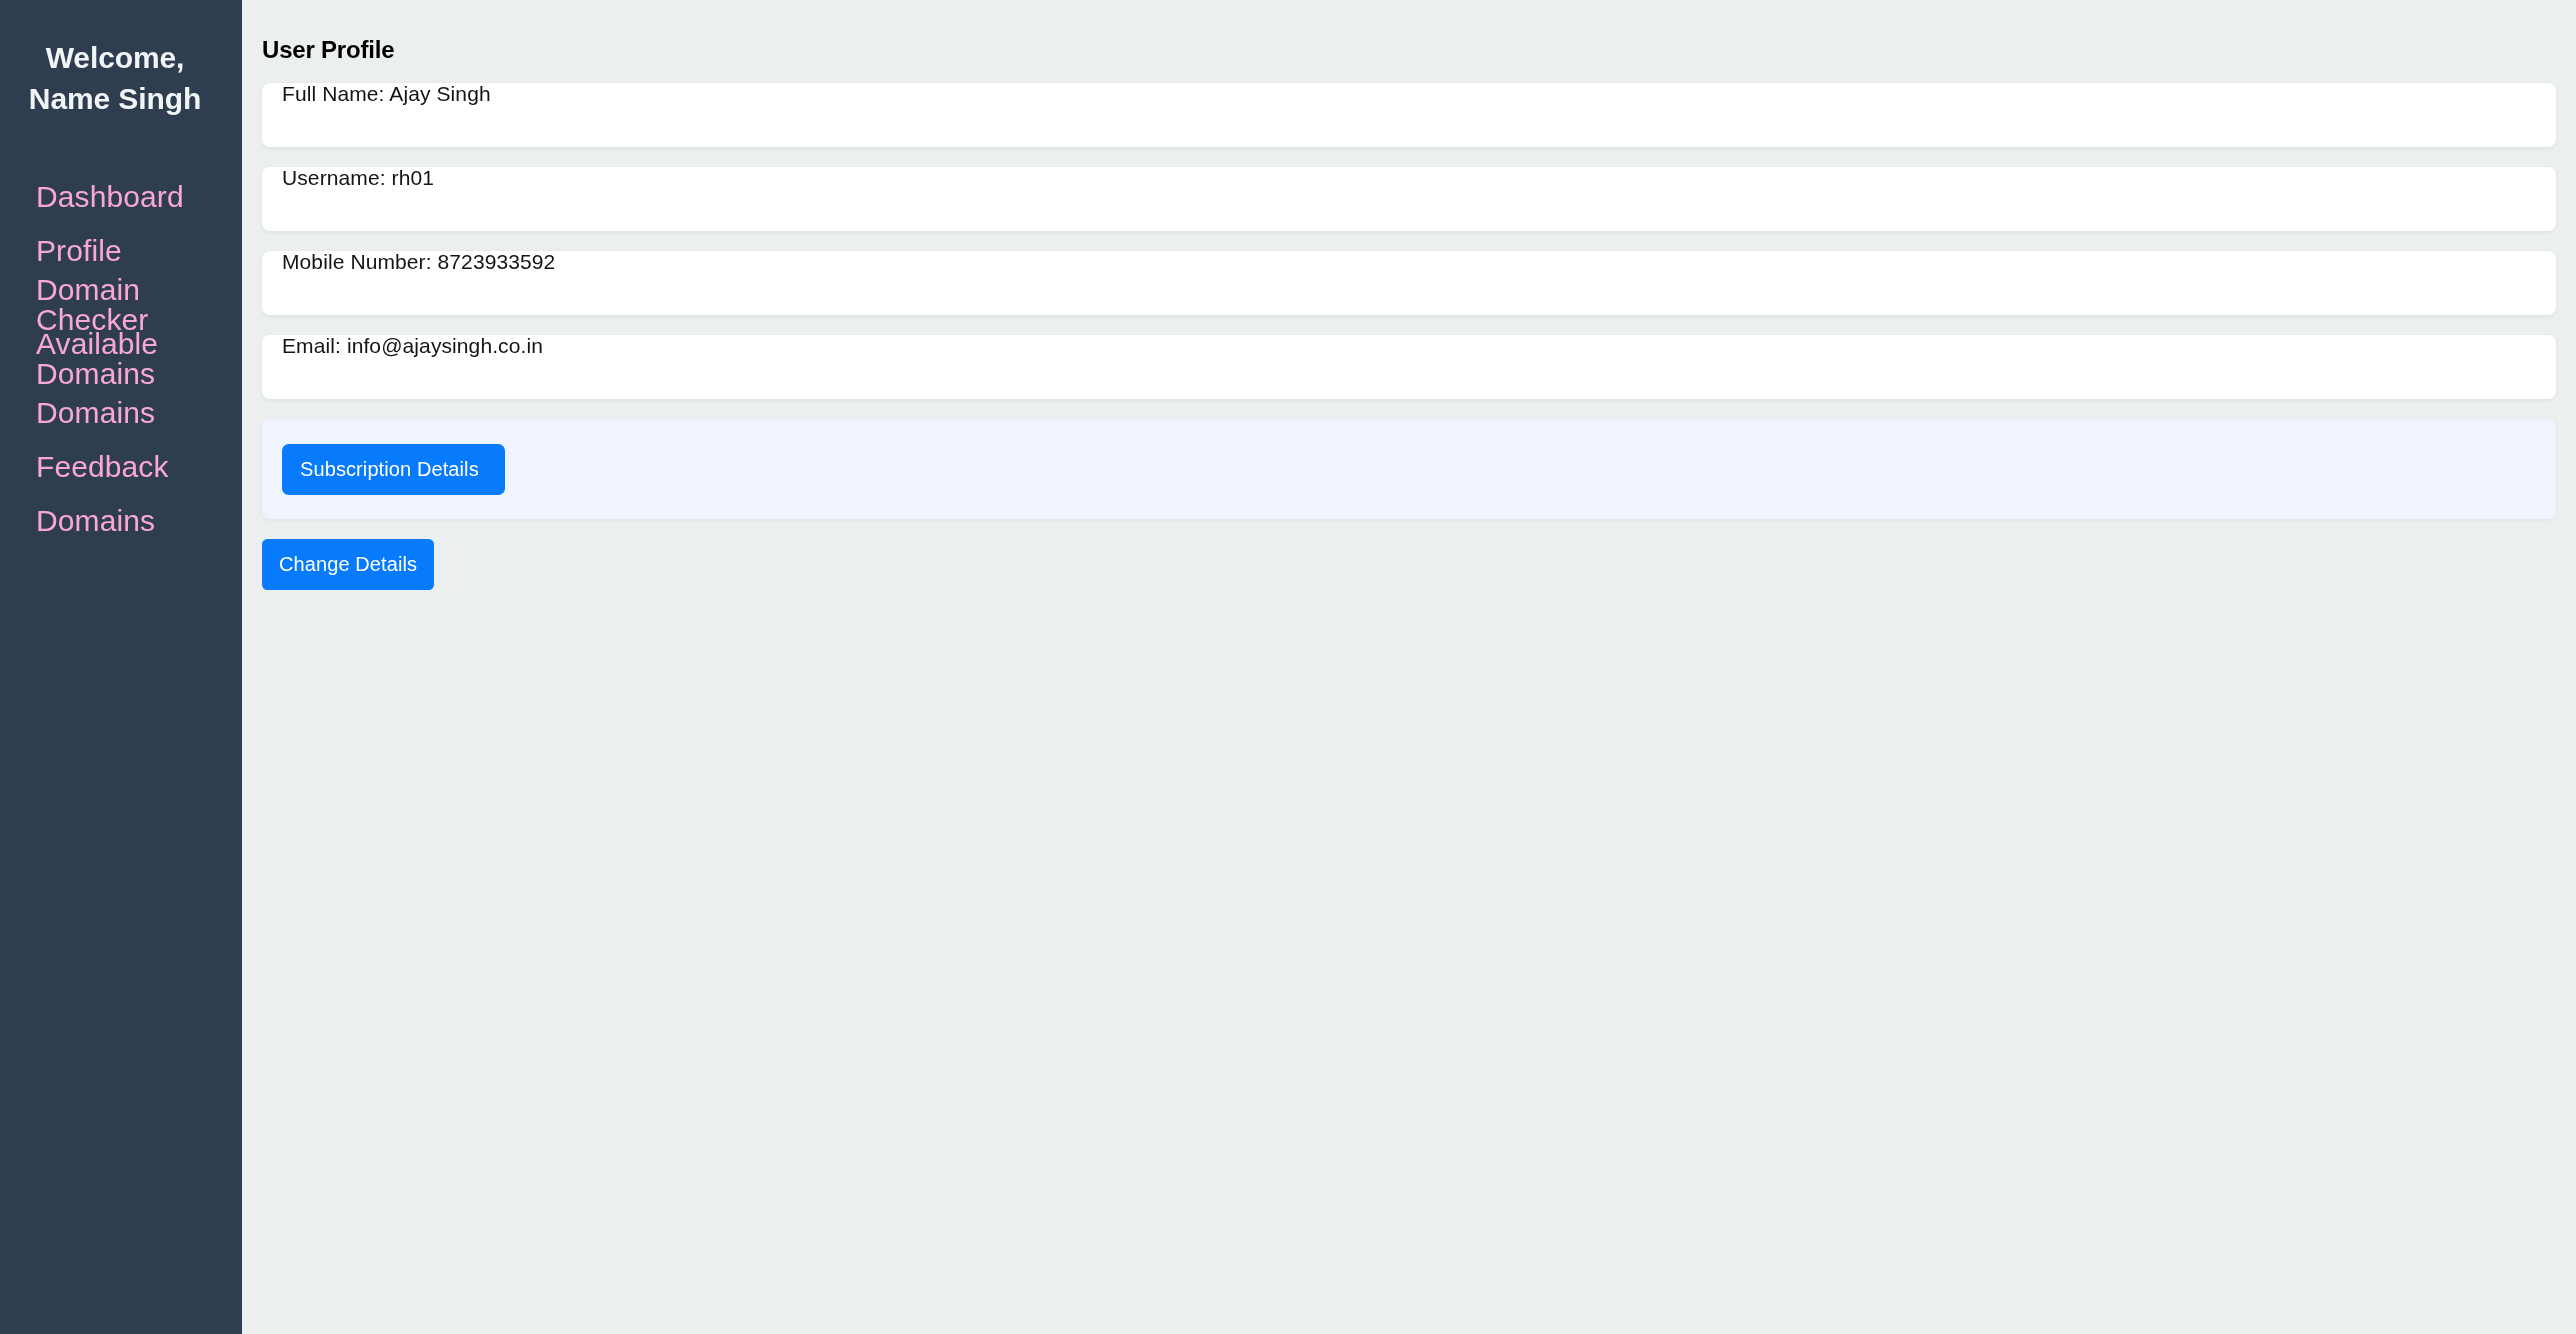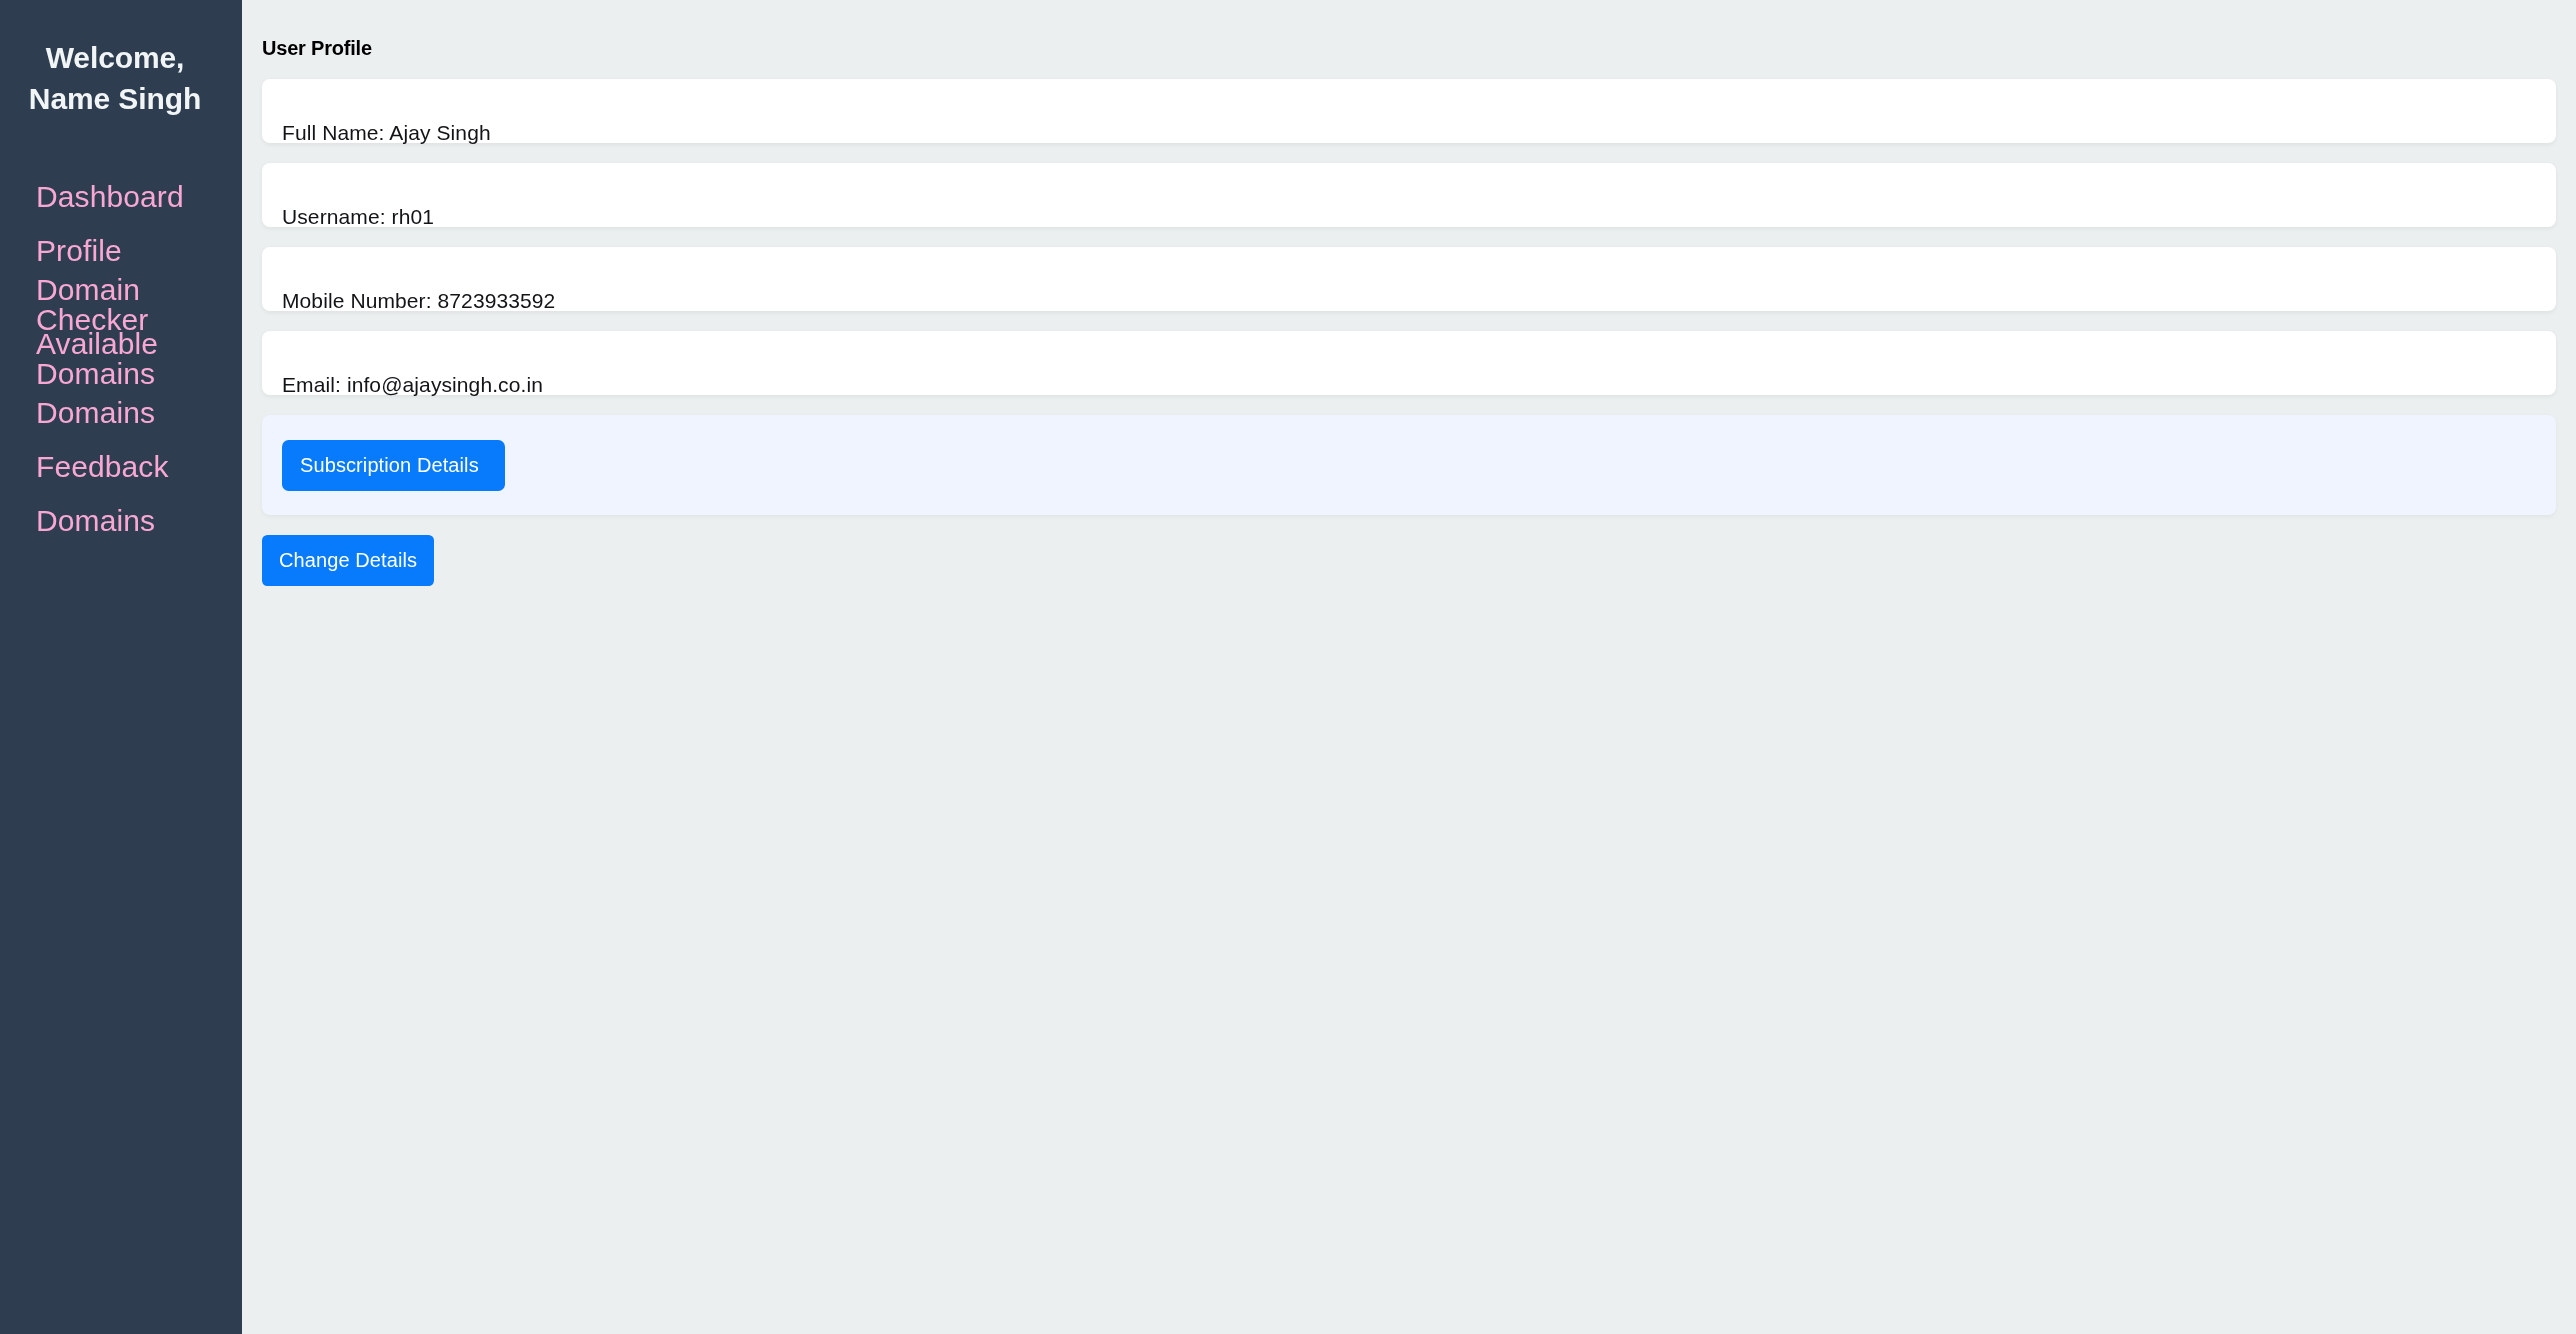--- a/index.html
+++ b/index.html
@@ -62,34 +62,34 @@
   
   .main {
     flex: 1;
     height: 1334px;
     background: #eceff0;
     padding: 38px 20px 0 20px;
     overflow: hidden;
   }
 
   .page-title {
-    font-size: 20px;
+    font-size: 24px;
     font-weight: bold;
     color: #000000;
     line-height: 1;
     margin: 0 0 21px 0;
     letter-spacing: -0.2px;
   }
 
   .card {
     background: #ffffff;
     border-radius: 8px;
     height: 64px;
     display: flex;
-    align-items: flex-end;
+    align-items: flex-start;
     padding: 0 20px;
     margin-bottom: 20px;
     box-shadow: 0 1.3px 4.7px rgba(0, 0, 0, 0.055);
   }
 
   .card-text {
     font-size: 21px;
     color: #121416;
     line-height: 1;
     letter-spacing: 0.1px;

